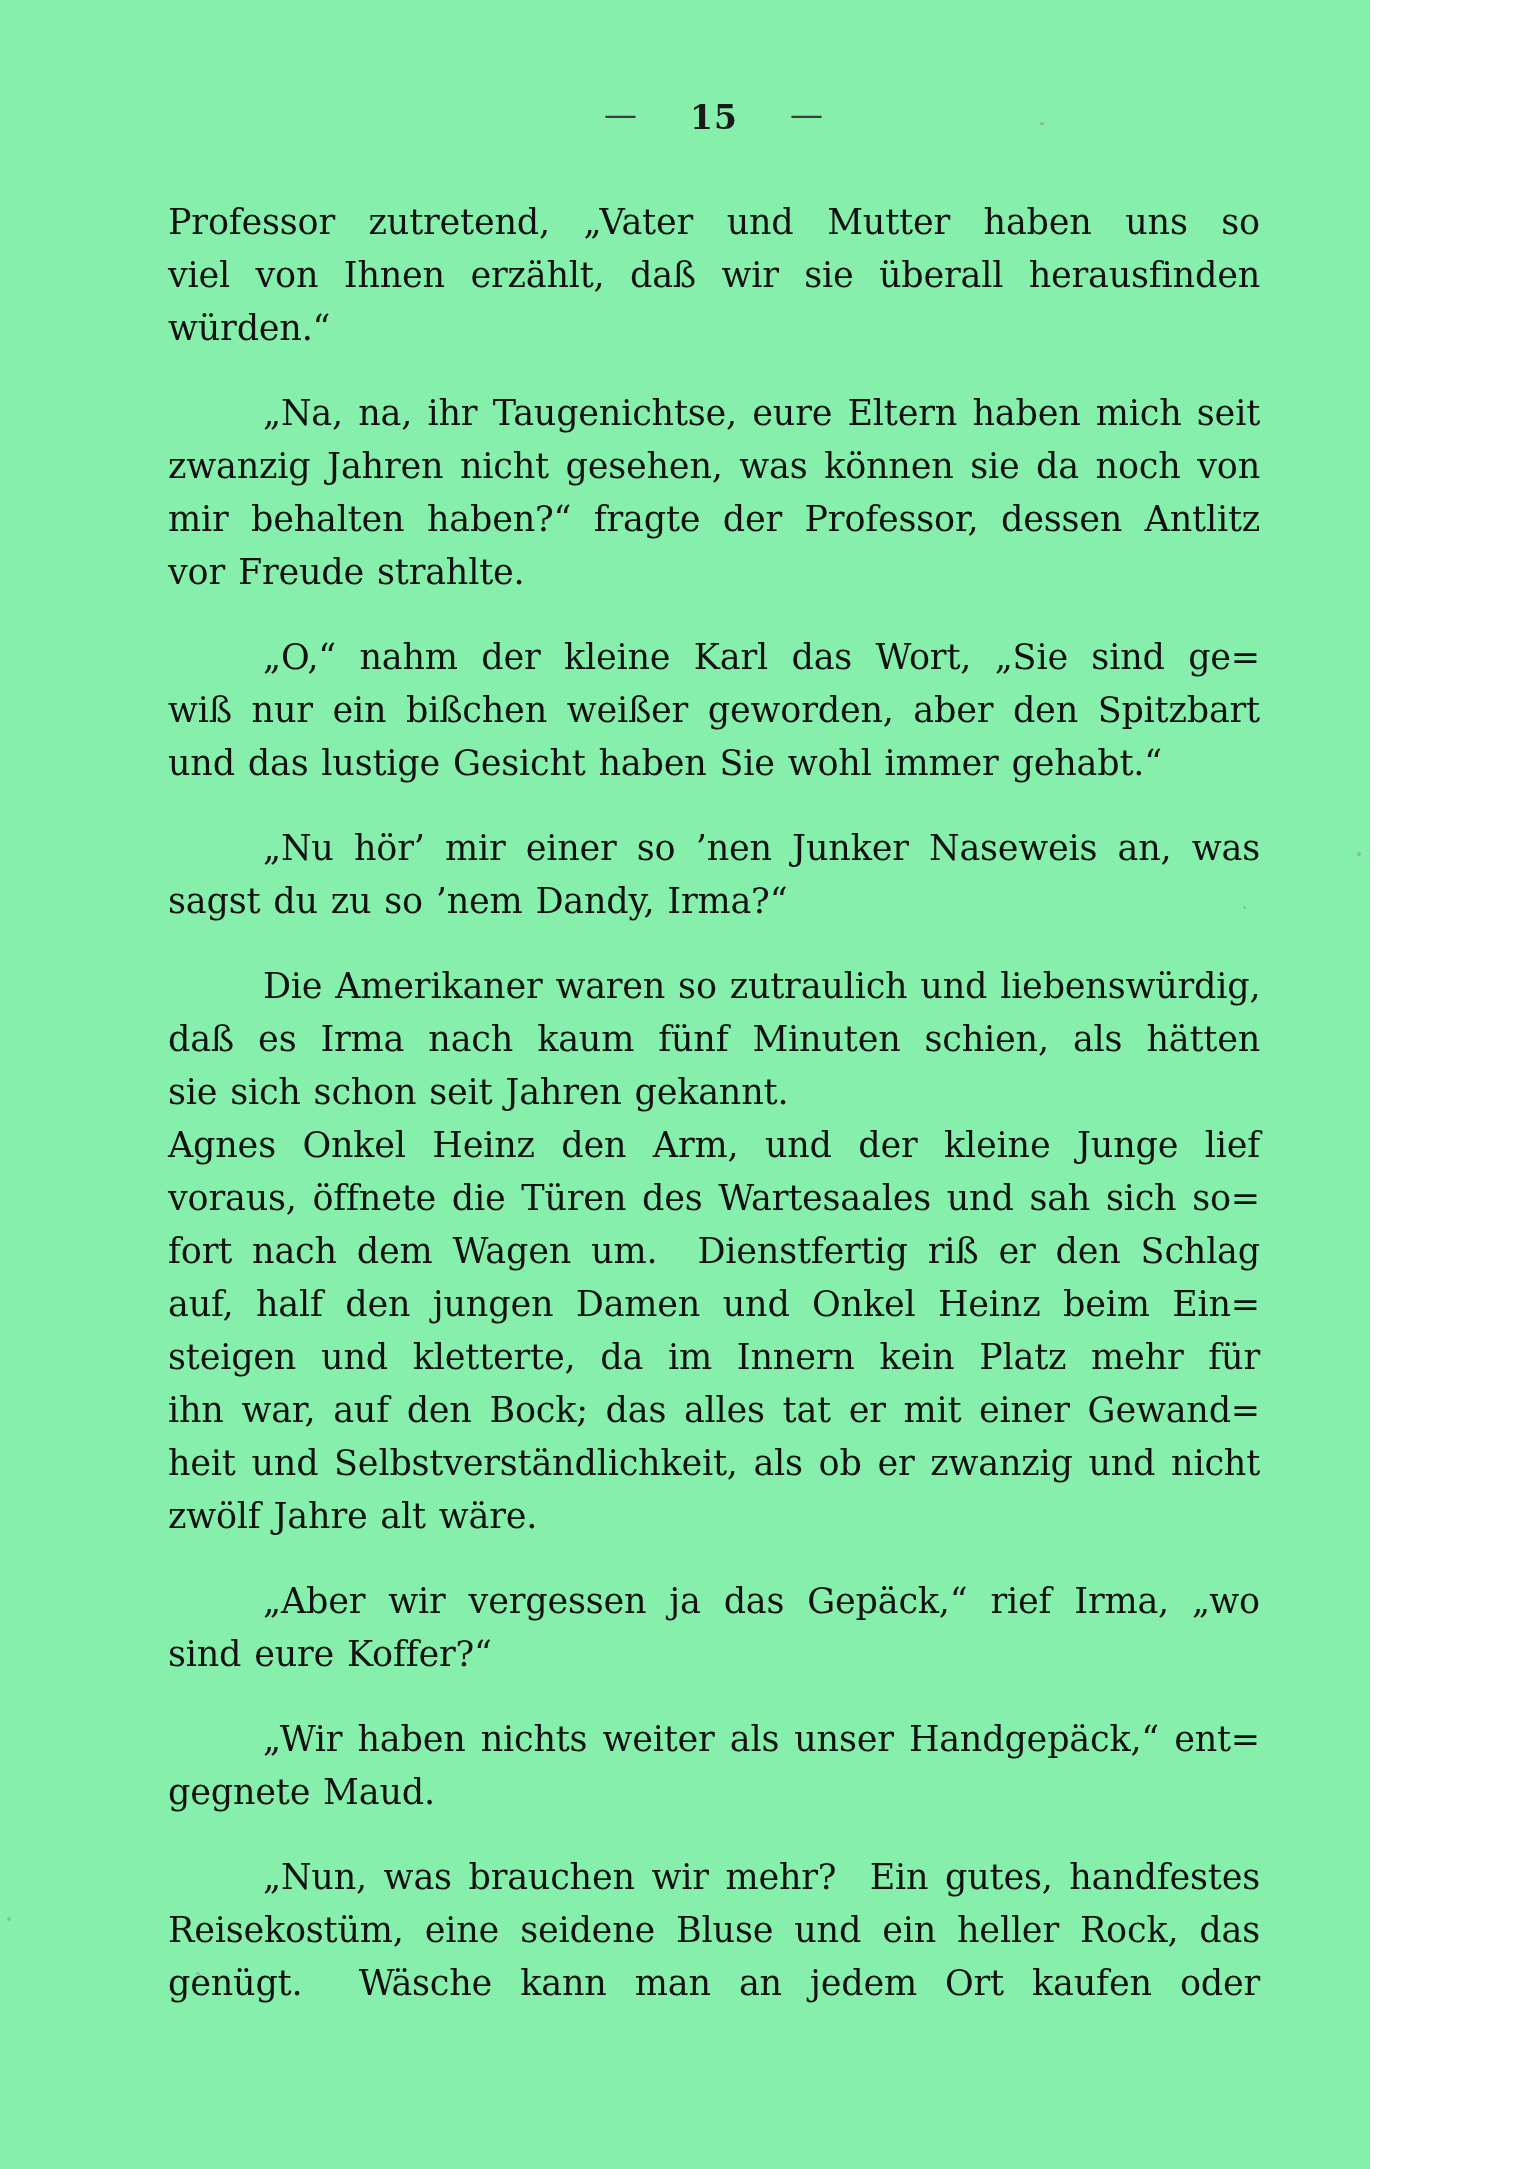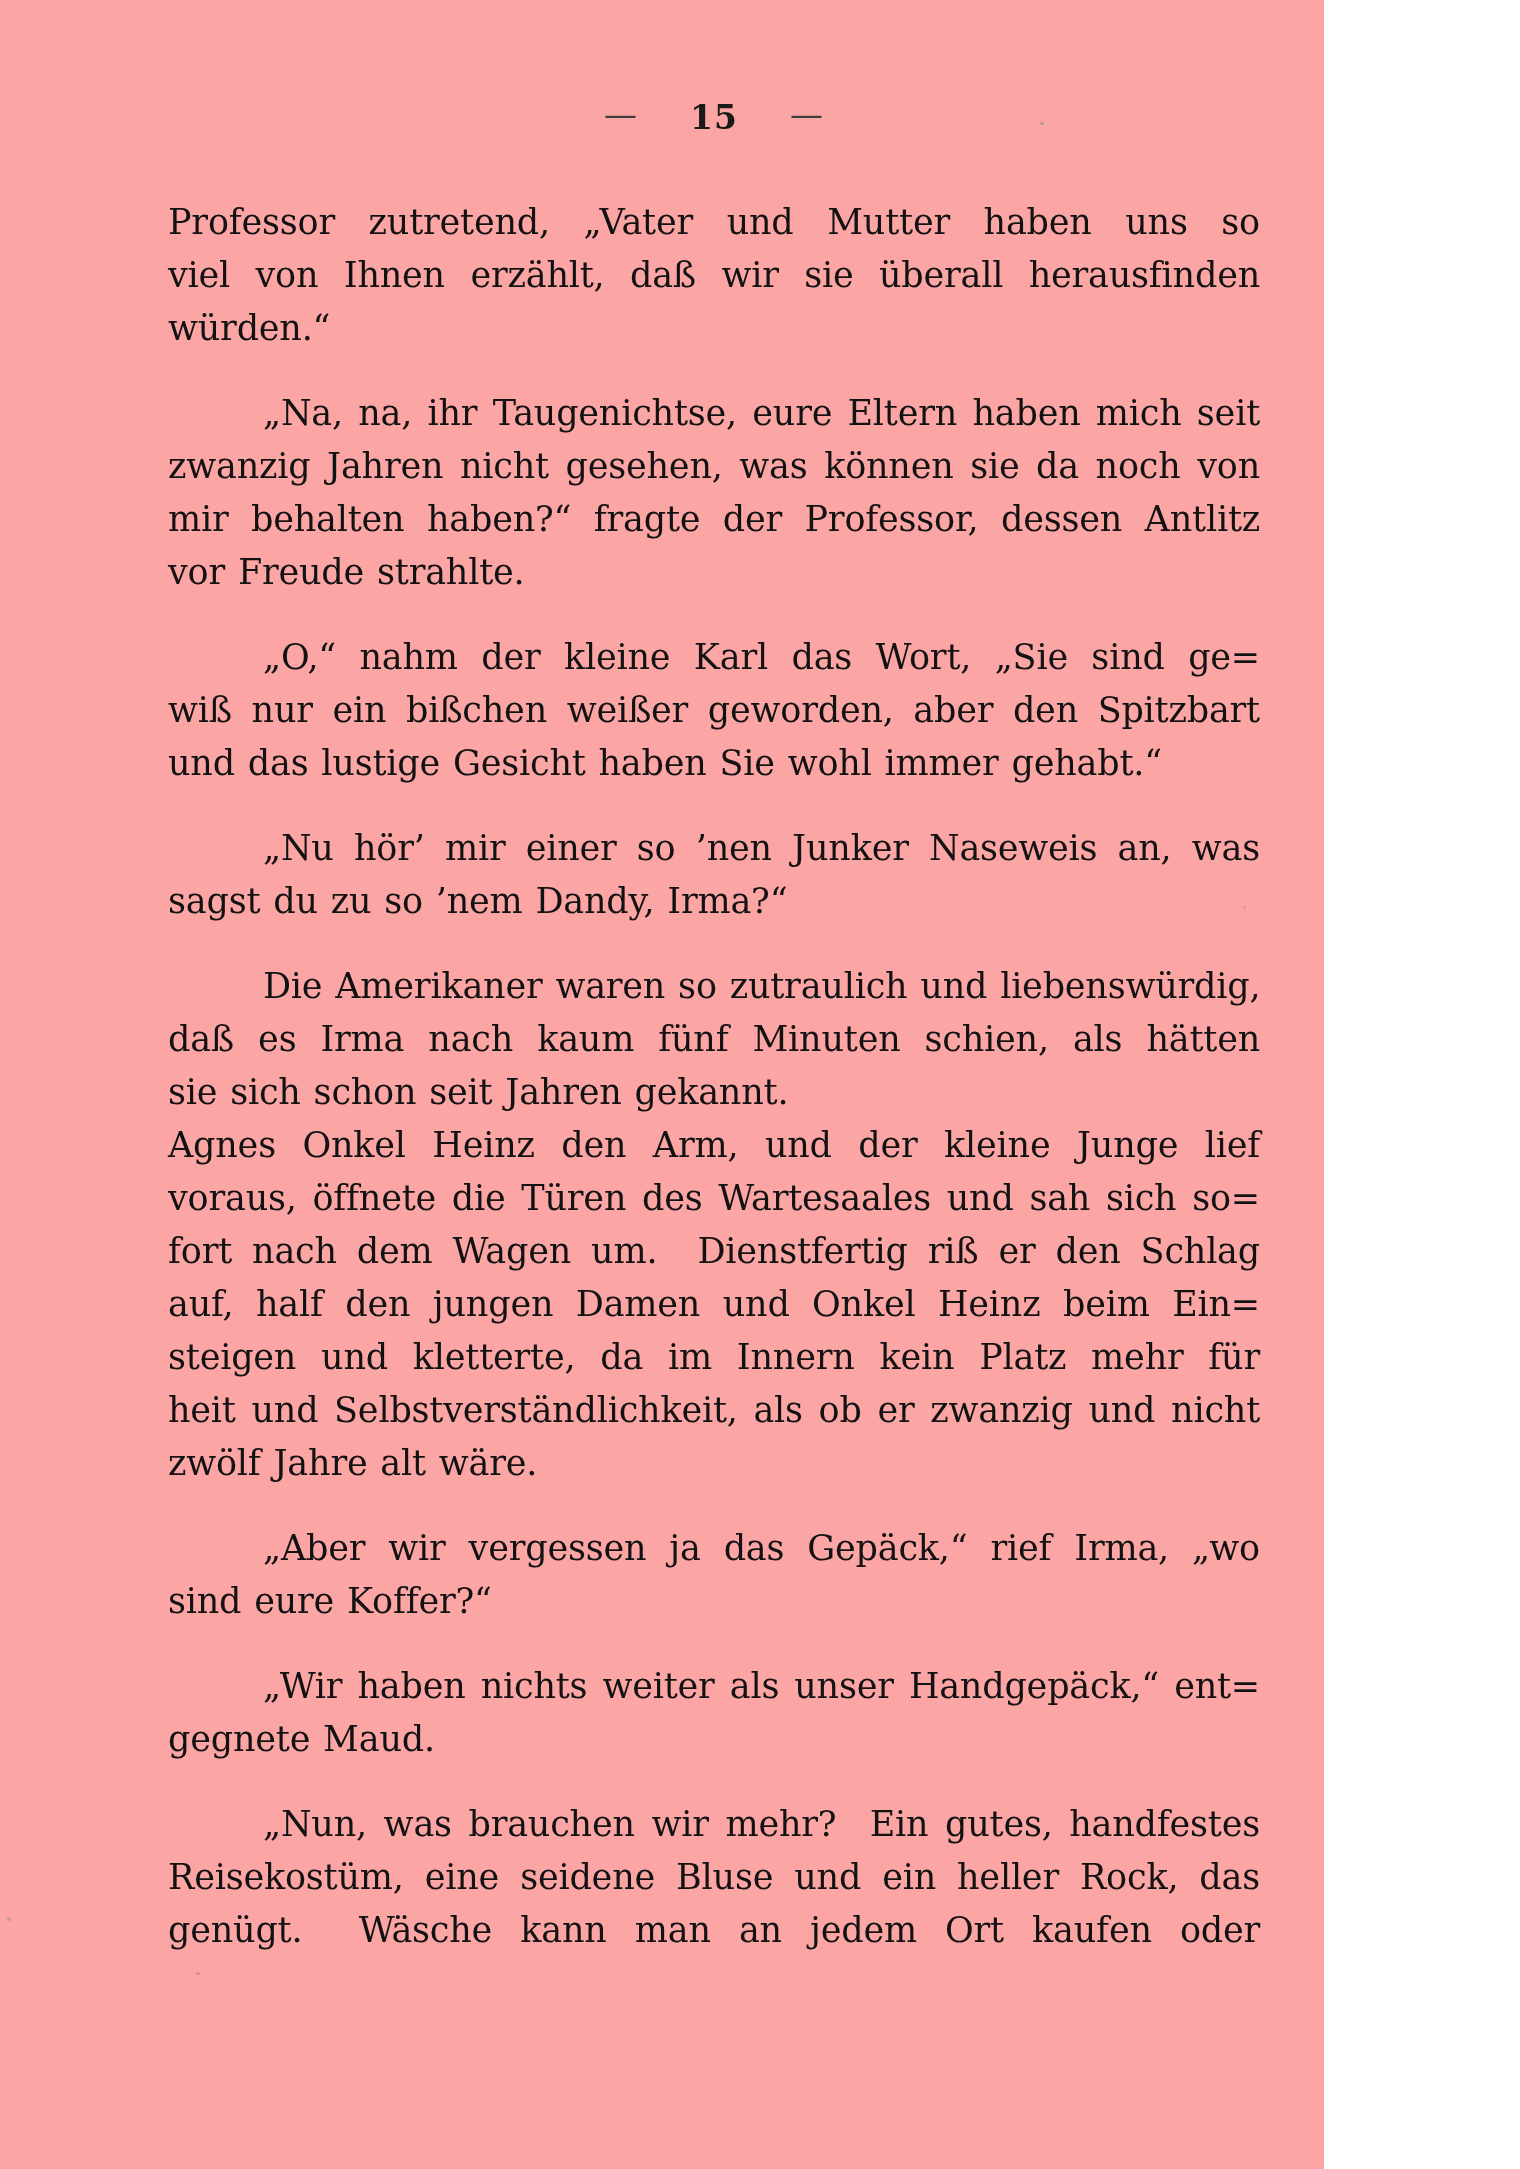--- a/index.html
+++ b/index.html
@@ -4,24 +4,25 @@
 <style>
   html, body {
     margin: 0;
     padding: 0;
     background: #ffffff;
   }
   .page {
     position: relative;
     width: 1324px;
     height: 2169px;
-    background: #fca5a5;
+    background: #86efac;
     overflow: hidden;
     font-family: "DejaVu Serif", serif;
     color: #121212;
+    padding-left: 46px;
   }
   .page-header {
     position: absolute;
     top: 98px;
     left: 168px;
     width: 1092px;
     text-align: center;
     font-size: 33px;
     font-weight: 700;
     color: #1a1a1a;
@@ -104,20 +105,21 @@
         <div class="line indent">Die Amerikaner waren so zutraulich und liebenswürdig,</div>
         <div class="line">daß es Irma nach kaum fünf Minuten schien, als hätten</div>
         <div class="line line-end">sie sich schon seit Jahren gekannt.</div>
       </div>
       <div class="paragraph">
         <div class="line">Agnes Onkel Heinz den Arm, und der kleine Junge lief</div>
         <div class="line">voraus, öffnete die Türen des Wartesaales und sah sich so=</div>
         <div class="line">fort nach dem Wagen um.&nbsp; Dienstfertig riß er den Schlag</div>
         <div class="line">auf, half den jungen Damen und Onkel Heinz beim Ein=</div>
         <div class="line">steigen und kletterte, da im Innern kein Platz mehr für</div>
+        <div class="line">ihn war, auf den Bock; das alles tat er mit einer Gewand=</div>
         <div class="line">heit und Selbstverständlichkeit, als ob er zwanzig und nicht</div>
         <div class="line line-end">zwölf Jahre alt wäre.</div>
       </div>
       <div class="paragraph">
         <div class="line indent">„Aber wir vergessen ja das Gepäck,“ rief Irma, „wo</div>
         <div class="line line-end">sind eure Koffer?“</div>
       </div>
       <div class="paragraph">
         <div class="line indent">„Wir haben nichts weiter als unser Handgepäck,“ ent=</div>
         <div class="line line-end">gegnete Maud.</div>

